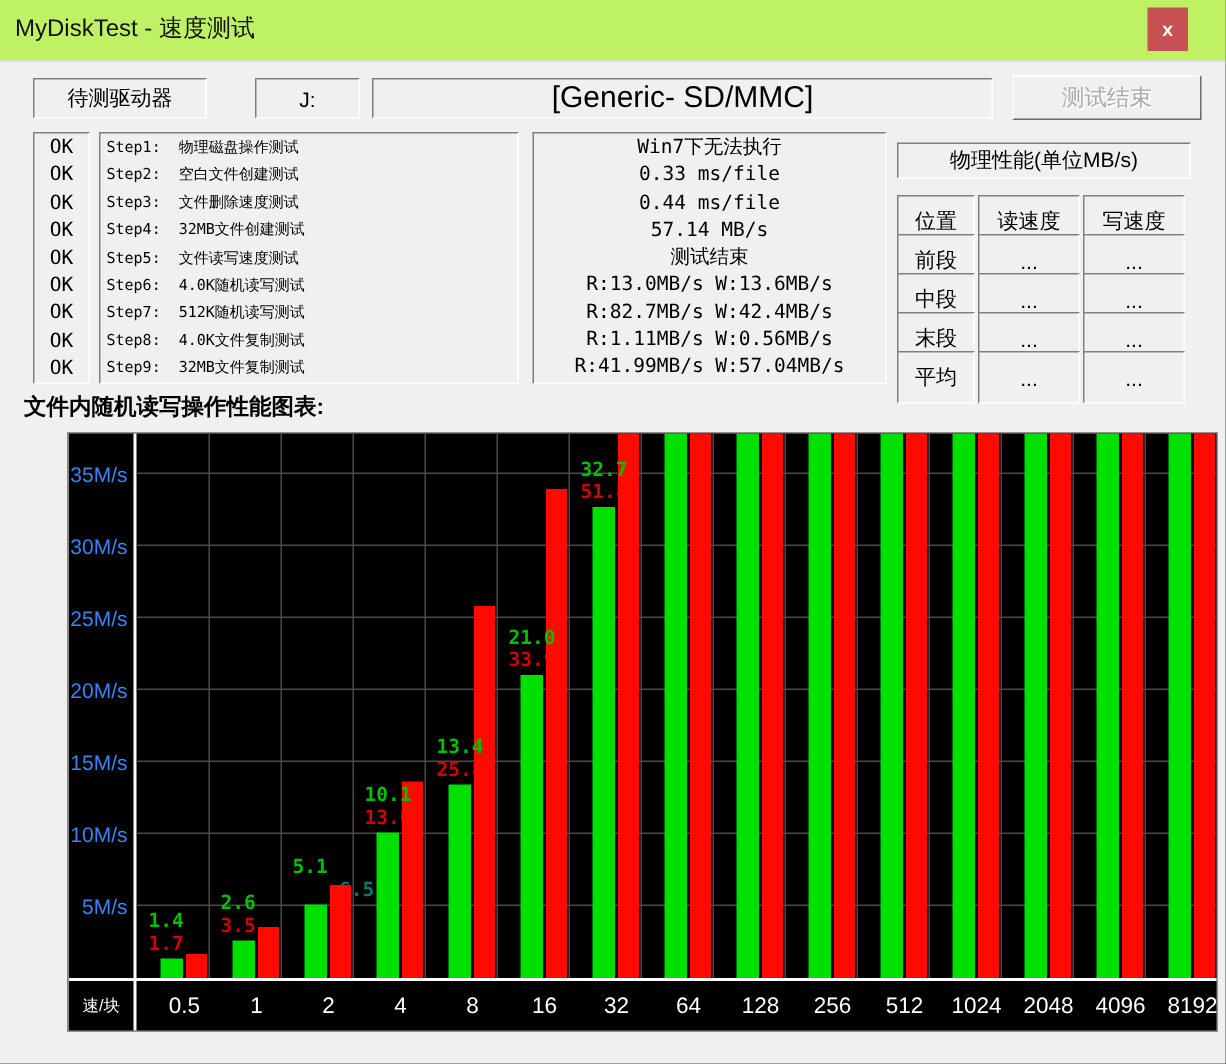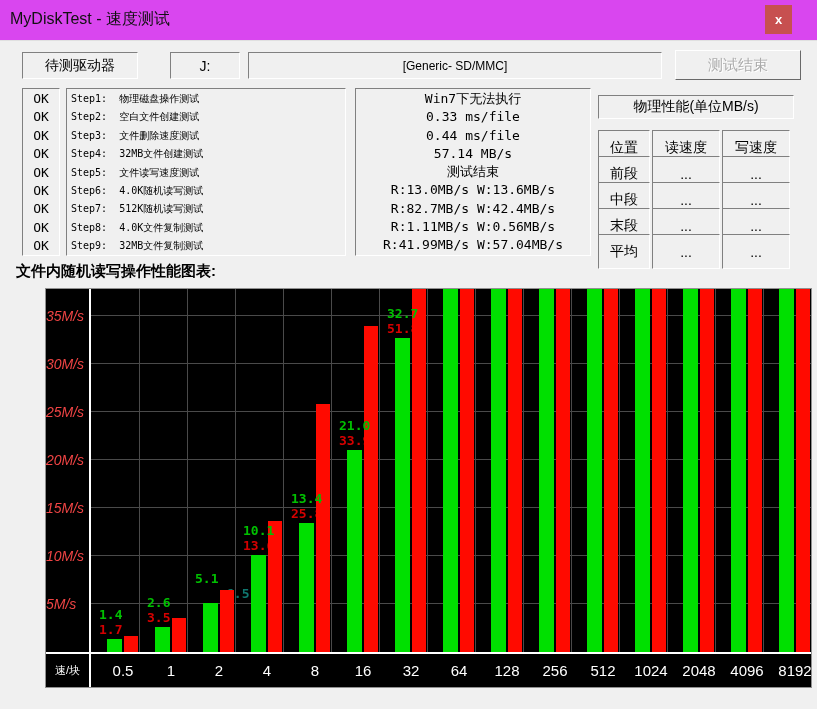--- a/index.html
+++ b/index.html
@@ -1,53 +1,53 @@
 <!DOCTYPE html>
 <html><head>
 <meta charset="utf-8">
 <style>
   html,body{margin:0;padding:0;}
   body{font-family:"Liberation Sans",sans-serif;background:#e8e8e8;}
   .app{position:relative;width:817px;height:709px;background:#f0f0f0;overflow:hidden;outline:1px solid #cfcfcf;}
 
   
-  .titlebar{position:absolute;left:0;top:0;width:817px;height:40px;background:#d946ef;border-bottom:1px solid #e0e0e0;}
+  .titlebar{position:absolute;left:0;top:0;width:817px;height:40px;background:#bef264;border-bottom:1px solid #e0e0e0;}
   .title-text{position:absolute;left:10px;top:9px;font-size:16px;color:#111;}
   .close-btn{position:absolute;left:765px;top:5px;width:27px;height:29px;background:#c75050;color:#fff;
              font-size:13px;font-weight:bold;text-align:center;line-height:29px;cursor:pointer;}
 
   
   .sunken{border-top:1px solid #808080;border-left:1px solid #808080;border-bottom:1px solid #ffffff;border-right:1px solid #ffffff;background:#f0f0f0;box-sizing:border-box;}
   .btn{border-top:1px solid #ffffff;border-left:1px solid #ffffff;border-bottom:1px solid #696969;border-right:1px solid #696969;background:#f0f0f0;box-sizing:border-box;}
 
   .abs{position:absolute;box-sizing:border-box;}
   .ctr{display:flex;align-items:center;justify-content:center;}
 
   .drive-label{left:22px;top:52px;width:116px;height:27px;font-size:14px;color:#000;}
   .drive-letter{left:170px;top:52px;width:70px;height:27px;font-size:14px;color:#000;}
-  .device-box{left:248px;top:52px;width:414px;height:27px;font-size:12px;color:#000;}
+  .device-box{left:248px;top:52px;width:414px;height:27px;font-size:20px;color:#000;}
   .test-btn{left:675px;top:50px;width:126px;height:30px;font-size:15px;color:#ababab;text-shadow:1px 1px 0 #ffffff;}
 
   .mono{font-family:"DejaVu Sans Mono",monospace;}
   .ok-box{left:22px;top:88px;width:38px;height:168px;padding-top:1px;}
   .ok-box div{height:18.4px;line-height:18.4px;text-align:center;font-size:13px;color:#000;}
   .steps-box{left:66px;top:88px;width:280px;height:168px;padding:1px 0 0 4px;}
   .steps-box div{height:18.4px;line-height:18.4px;font-size:10px;color:#000;white-space:pre;}
   .info-box{left:355px;top:88px;width:236px;height:168px;padding-top:1px;}
   .info-box div{height:18.3px;line-height:18.3px;text-align:center;font-size:13px;color:#000;white-space:pre;}
 
   .phys-header{left:598px;top:95px;width:196px;height:24px;font-size:14px;color:#000;}
   .phys-cell{height:35px;font-size:14px;color:#000;display:flex;align-items:center;justify-content:center;box-sizing:border-box;}
 
   .chart-title{left:16px;top:262px;font-size:15px;font-weight:bold;color:#000;}
 
   
   .chart{left:45px;top:288px;width:767px;height:400px;background:#000;border:1px solid #909090;}
   .ylabels{position:absolute;left:0;top:0;width:43px;height:363px;border-right:2px solid #ffffff;}
-  .ylab{position:absolute;right:4px;width:39px;text-align:left;font-size:14px;color:#ef4444;height:18px;line-height:18px;font-style:italic;}
+  .ylab{position:absolute;right:4px;width:39px;text-align:right;font-size:14px;color:#3b82f6;height:18px;line-height:18px;}
   .plot{position:absolute;left:45px;top:0;width:720px;height:363px;}
   .hgrid{position:absolute;left:0;width:100%;height:1px;background:#4a4a4a;}
   .vgrid{position:absolute;top:0;width:1px;height:363px;background:#4a4a4a;}
   .bar{position:absolute;bottom:0;}
   .bar-label{position:absolute;font-family:"DejaVu Sans Mono",monospace;font-size:13px;font-weight:bold;white-space:nowrap;z-index:3;}
   .xaxis{position:absolute;left:0;top:363px;width:765px;height:33px;border-top:2px solid #ffffff;}
   .xcorner{position:absolute;left:0;top:0;width:43px;height:33px;border-right:2px solid #ffffff;color:#fff;font-size:11px;display:flex;align-items:center;justify-content:center;}
   .xcell{position:absolute;top:0;height:33px;color:#fff;font-size:15px;display:flex;align-items:center;justify-content:center;}
 </style>
 </head>

